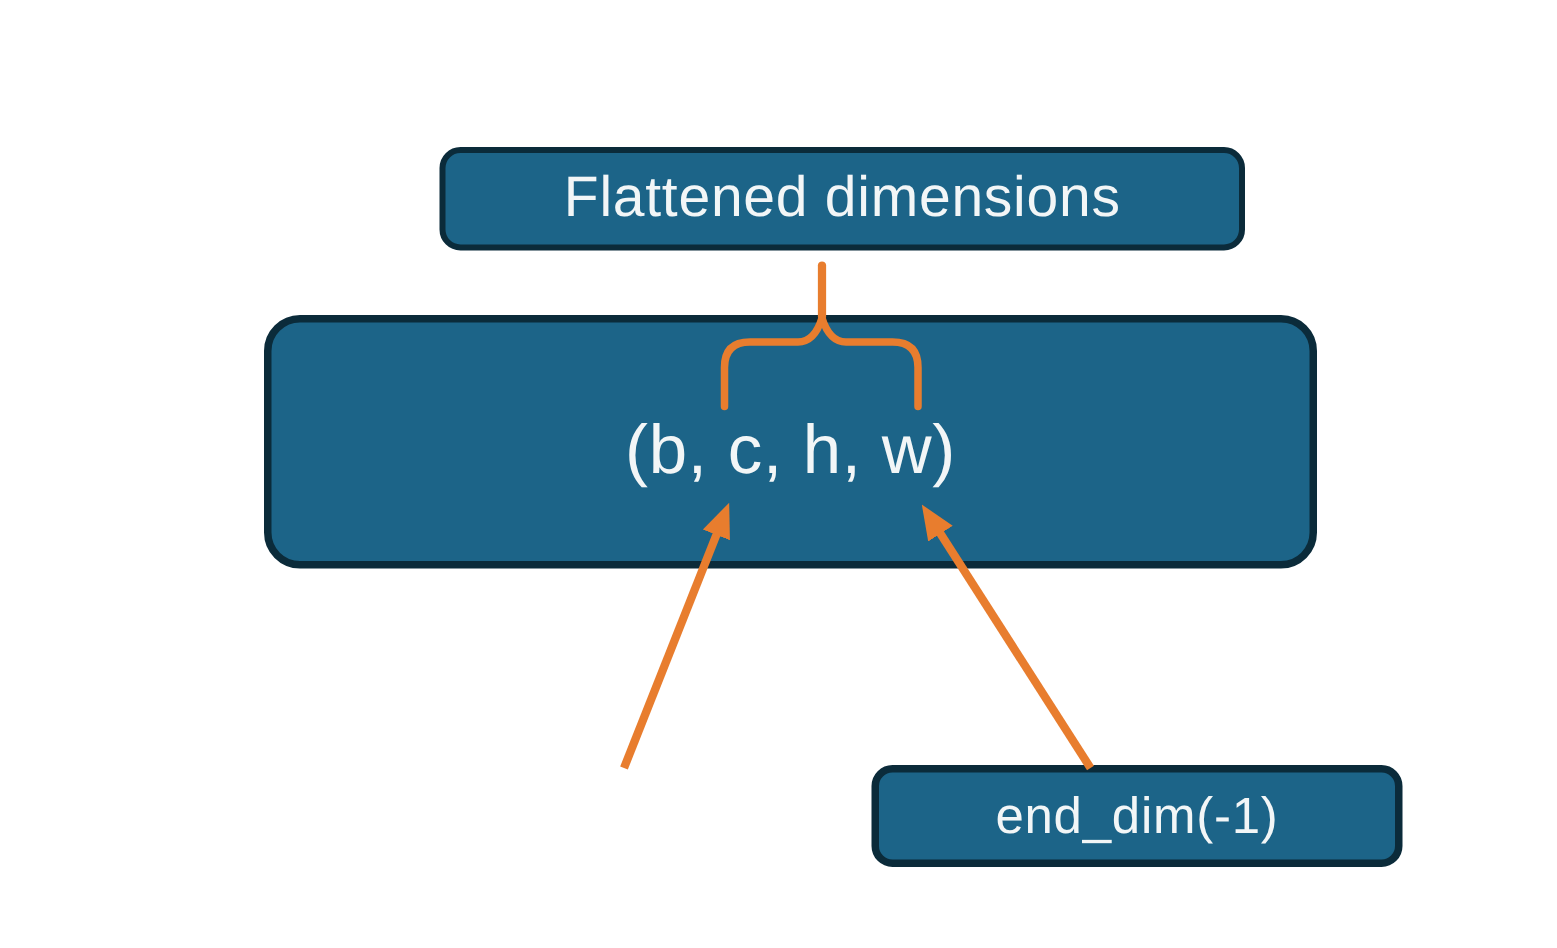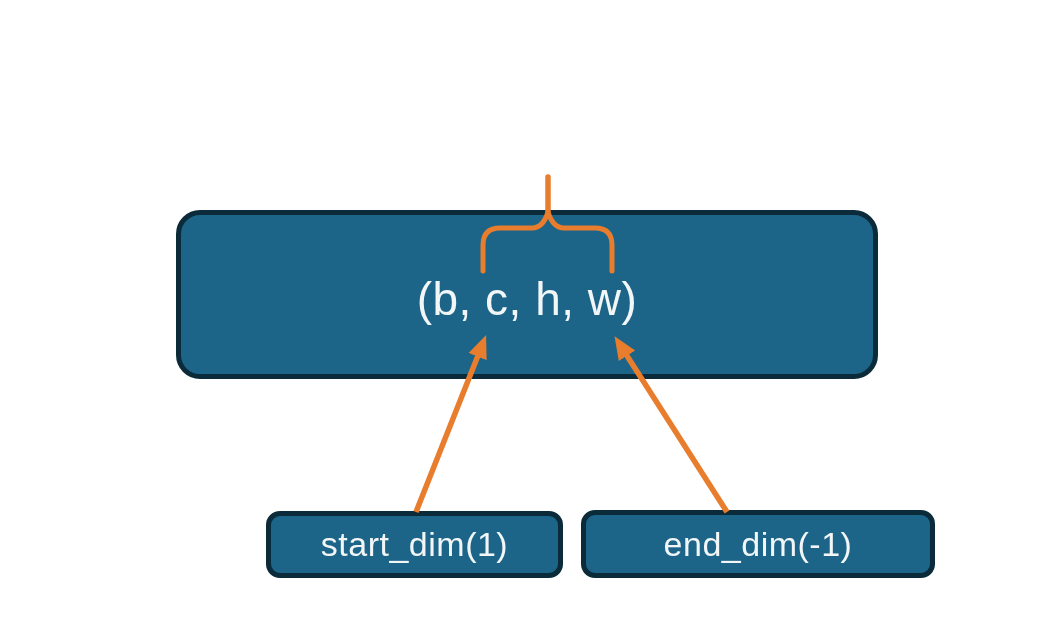--- a/index.html
+++ b/index.html
@@ -72,28 +72,28 @@
     width: 1038px;
     height: 632px;
     pointer-events: none;
   }
 </style>
 </head>
 <body>
 
 <div class="canvas">
 
+  <div class="box title-box">
+    <span>Flattened dimensions</span>
+  </div>
 
   <div class="box tensor-box">
     <span>(b, c, h, w)</span>
   </div>
 
-  <div class="box start-box">
-    <span>start_dim(1)</span>
-  </div>
 
   <div class="box end-box">
     <span>end_dim(-1)</span>
   </div>
 
   <svg class="connectors" viewBox="0 0 1038 632" xmlns="http://www.w3.org/2000/svg">
     <defs>
       <marker id="arrowhead" viewBox="0 0 10 10" refX="4" refY="5" markerWidth="4.2" markerHeight="4.2" orient="auto-start-reverse">
         <path d="M 0 0.8 L 10 5 L 0 9.2 Z" fill="#E87D2E"></path>
       </marker>

